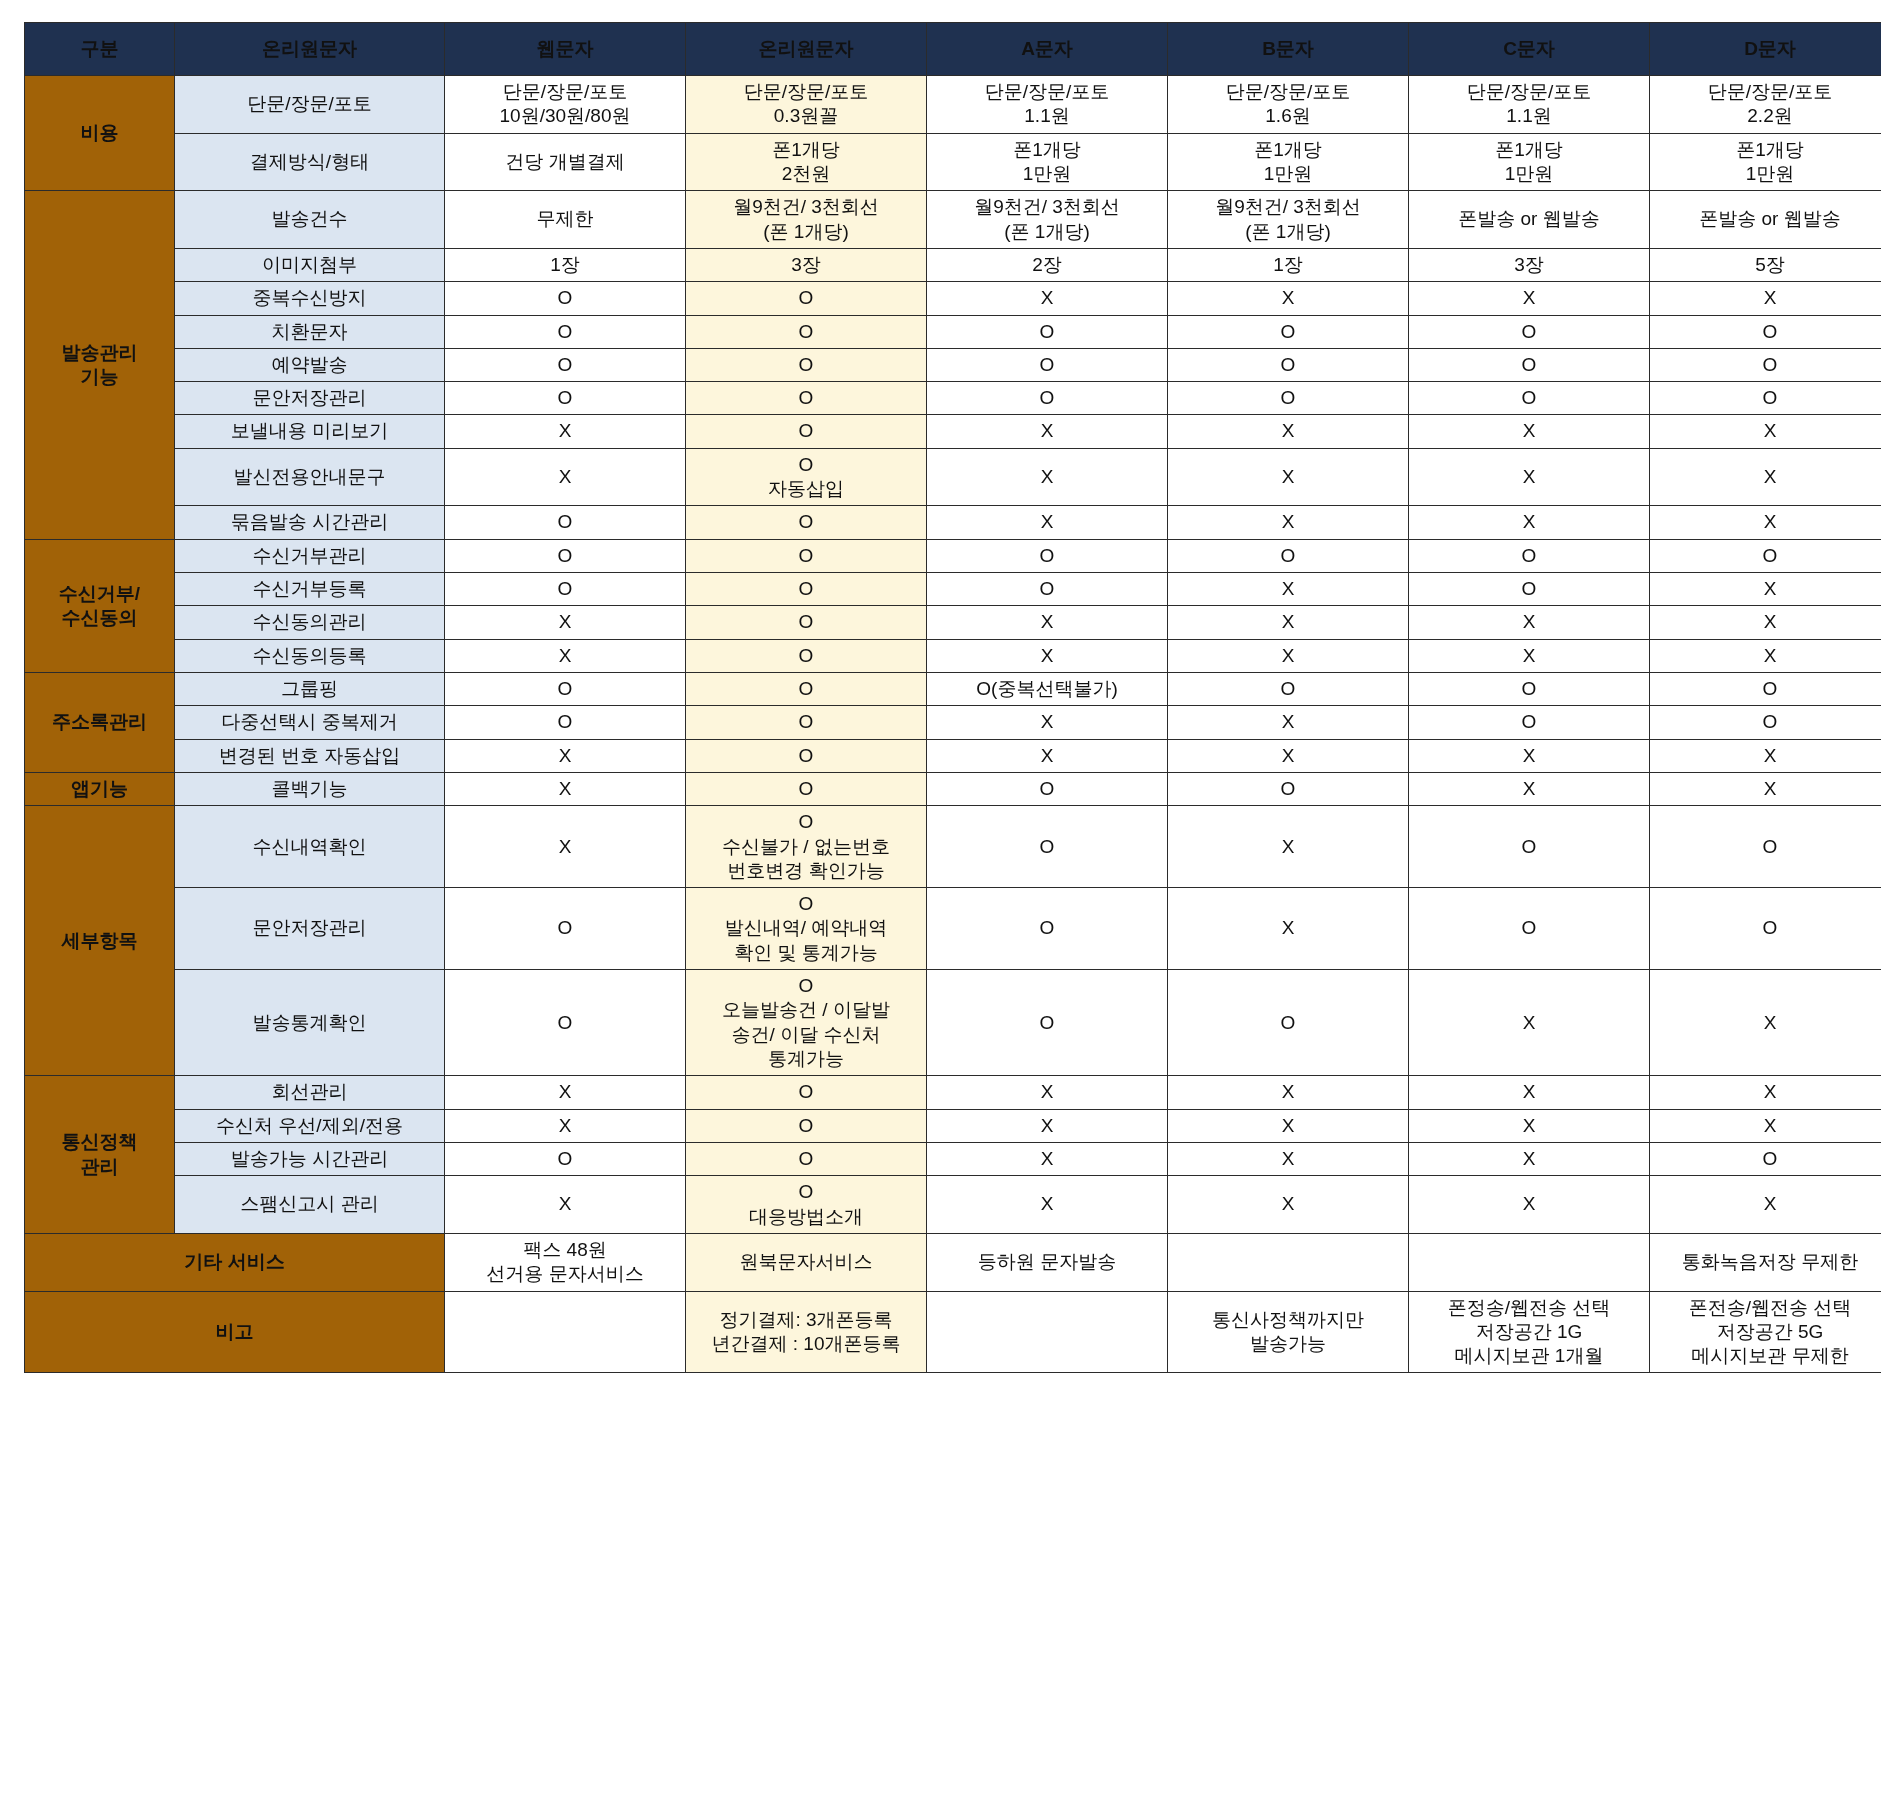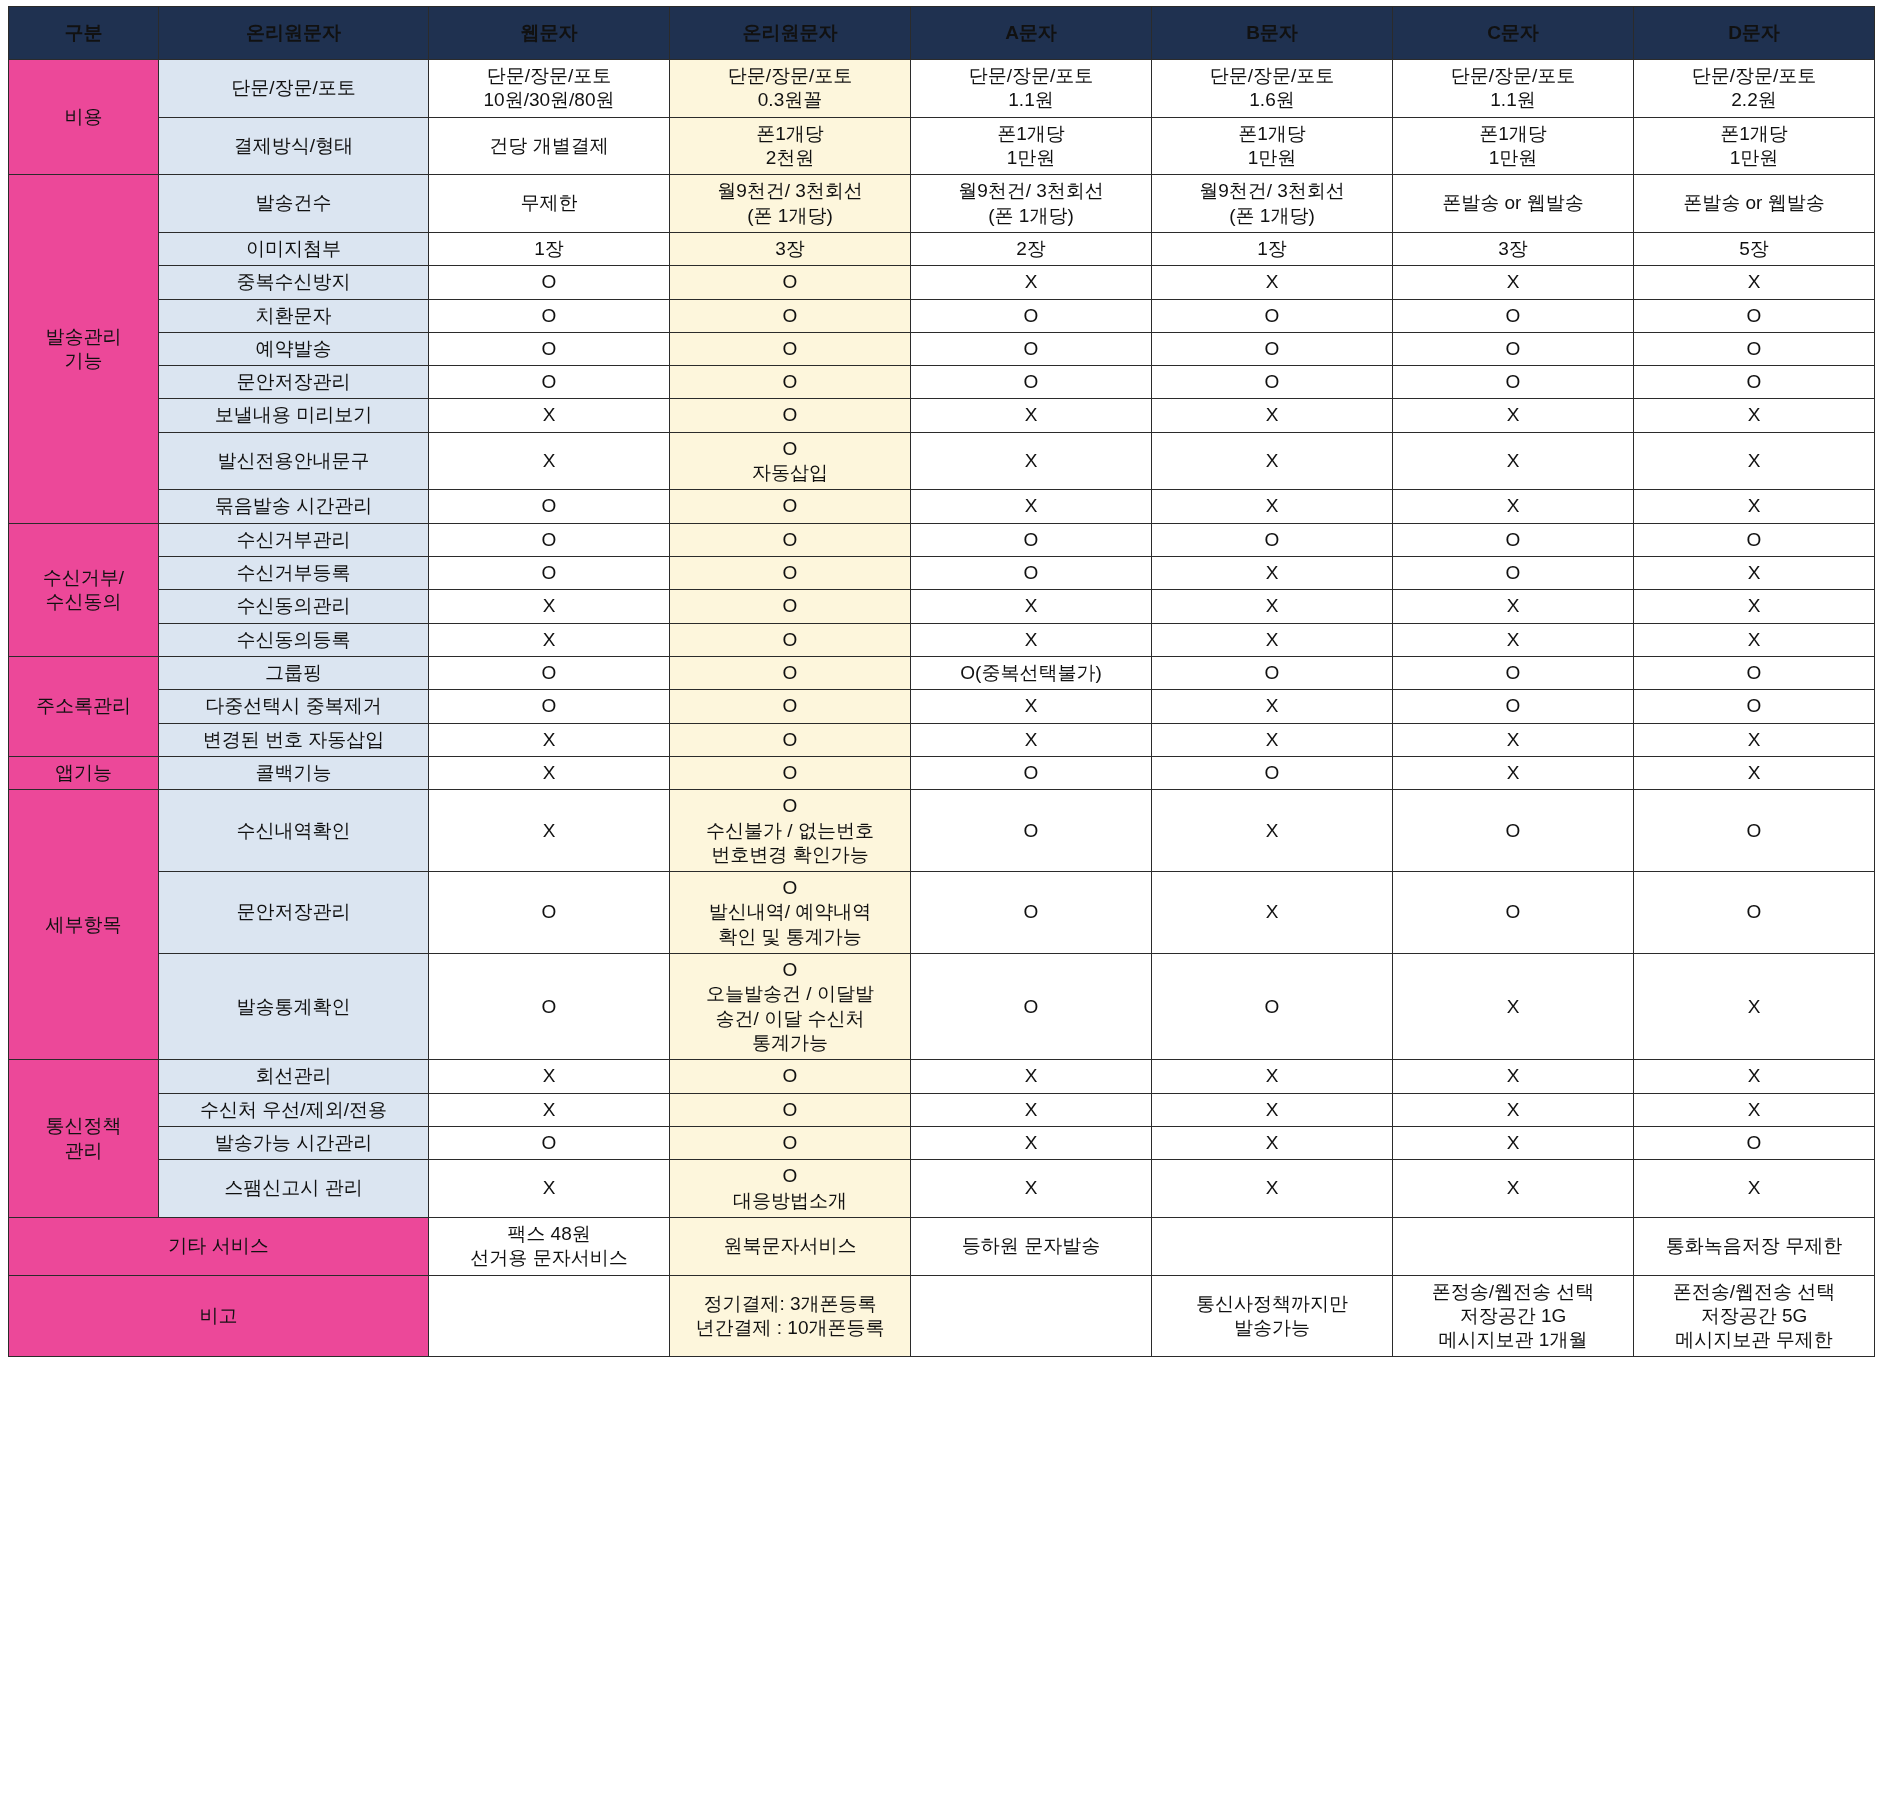--- a/index.html
+++ b/index.html
@@ -6,21 +6,21 @@
     margin: 0;
     padding: 0;
     background: #ffffff;
   }
   body {
     font-family: "Liberation Sans", sans-serif;
     width: 1881px;
   }
   #sheet {
     width: 1881px;
-    padding: 0;
+    padding: 16px;
     box-sizing: border-box;
   }
   table.cmp {
     border-collapse: collapse;
     width: 1866px;
     margin: 6px 0 0 8px;
     table-layout: fixed;
   }
   table.cmp td, table.cmp th {
     border: 1px solid #2b2b2b;
@@ -35,23 +35,23 @@
   thead th {
     background: #1f3150;
     color: #ffffff;
     font-size: 24px;
     font-weight: bold;
     height: 44px;
     padding: 5px 3px;
     border: 1px solid #1f3150;
   }
   td.grp {
-    background: #ec4899;
+    background: #a16207;
     font-size: 23px;
-    font-weight: normal;
+    font-weight: bold;
     color: #111;
     margin-top: 41px;
   }
   td.sub {
     background: #dbe5f1;
     font-size: 22px;
     color: #111;
   }
   td.val {
     background: #ffffff;

